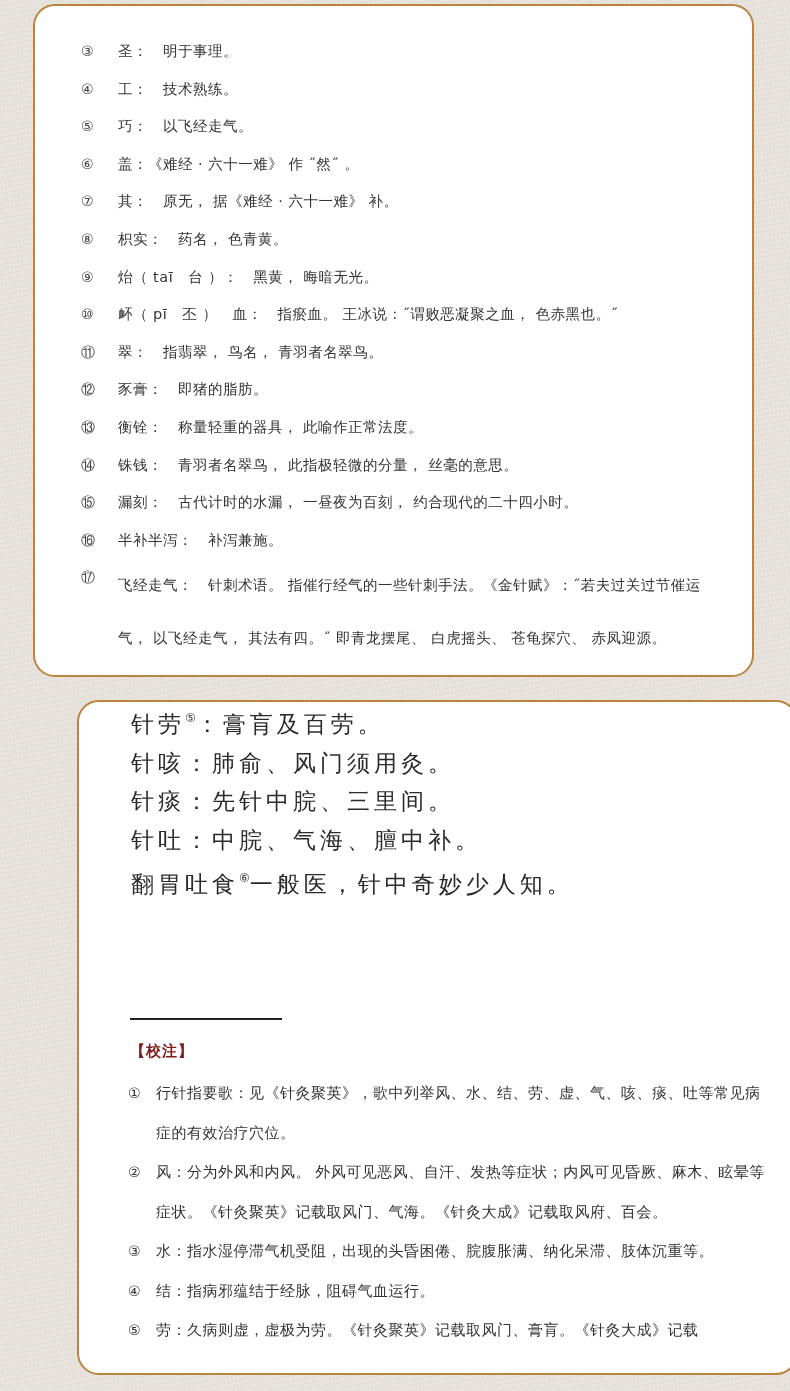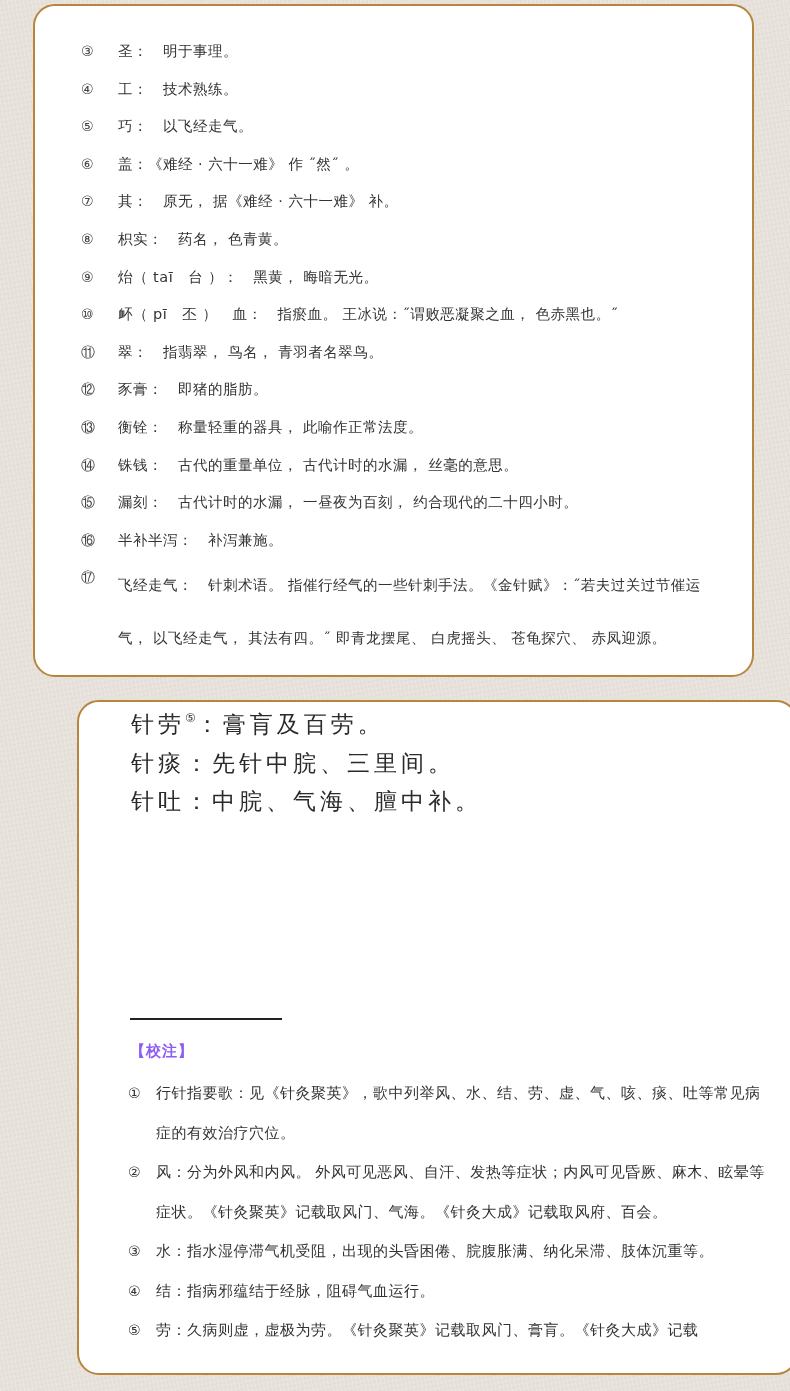--- a/index.html
+++ b/index.html
@@ -36,21 +36,21 @@
   .verse {
     font-family: "DejaVu Serif", "Liberation Serif", serif;
     font-size: 23px; line-height: 38.5px; color: #2a2a2a; letter-spacing: 4px;
     white-space: nowrap;
   }
   .verse sup { font-size: 12px; letter-spacing: 0; vertical-align: 10px; }
 
   .rule { position: absolute; left: 51px; top: 316px; width: 152px; height: 2px; background: #222; }
   .section-title {
     position: absolute; left: 51px; top: 340px;
-    font-size: 15px; font-weight: bold; color: #8b5cf6; letter-spacing: 1px;
+    font-size: 15px; font-weight: bold; color: #7f1d1d; letter-spacing: 1px;
   }
   .annot-list { position: absolute; left: 49px; top: 372px; right: 30px; margin: 0; padding: 0; list-style: none; }
   .annot {
     font-size: 15px; line-height: 39.5px; color: #333; display: flex; letter-spacing: 0.5px;
   }
   .annot .num { width: 28px; flex: 0 0 28px; font-size: 14px; }
   .annot .txt { flex: 1; font-family: Liberation Serif, serif; }
 </style>
 </head>
 <body>
@@ -96,21 +96,21 @@
     <li class="note">
         <span class="num">⑫</span>
         <span class="txt">豕膏：　即猪的脂肪。</span>
       </li>
     <li class="note">
         <span class="num">⑬</span>
         <span class="txt">衡铨：　称量轻重的器具， 此喻作正常法度。</span>
       </li>
     <li class="note">
         <span class="num">⑭</span>
-        <span class="txt">铢钱：　古代的重量单位， 古代计时的水漏， 丝毫的意思。</span>
+        <span class="txt">铢钱：　青羽者名翠鸟， 此指极轻微的分量， 丝毫的意思。</span>
       </li>
     <li class="note">
         <span class="num">⑮</span>
         <span class="txt">漏刻：　古代计时的水漏， 一昼夜为百刻， 约合现代的二十四小时。</span>
       </li>
     <li class="note">
         <span class="num">⑯</span>
         <span class="txt">半补半泻：　补泻兼施。</span>
       </li>
     <li class="note multi">
@@ -120,22 +120,24 @@
     <li class="note">
         <span class="num">⑱</span>
         <span class="txt">《灵枢 · 杂症论》 　查《灵枢》 无此篇</span>
       </li>
   </ul>
 </div>
 
 <div class="card" id="card-bottom">
   <div class="verse-block">
     <div class="verse"><span>针劳</span><sup>⑤</sup><span>：膏肓及百劳。</span></div>
+    <div class="verse"><span>针咳：肺俞、风门须用灸。</span></div>
     <div class="verse"><span>针痰：先针中脘、三里间。</span></div>
     <div class="verse"><span>针吐：中脘、气海、膻中补。</span></div>
+    <div class="verse"><span>翻胃吐食</span><sup>⑥</sup><span>一般医，针中奇妙少人知。</span></div>
   </div>
 
   <div class="rule"></div>
   <div class="section-title">【校注】</div>
 
   <ul class="annot-list">
     <li class="annot">
         <span class="num">①</span>
         <span class="txt">行针指要歌：见《针灸聚英》，歌中列举风、水、结、劳、虚、气、咳、痰、吐等常见病症的有效治疗穴位。</span>
       </li>

